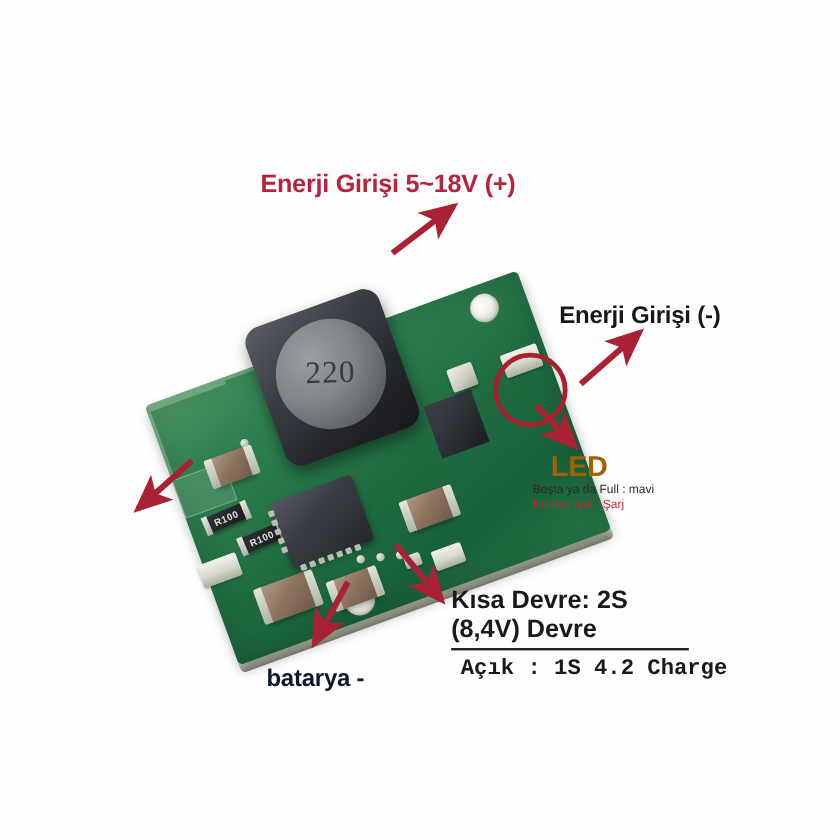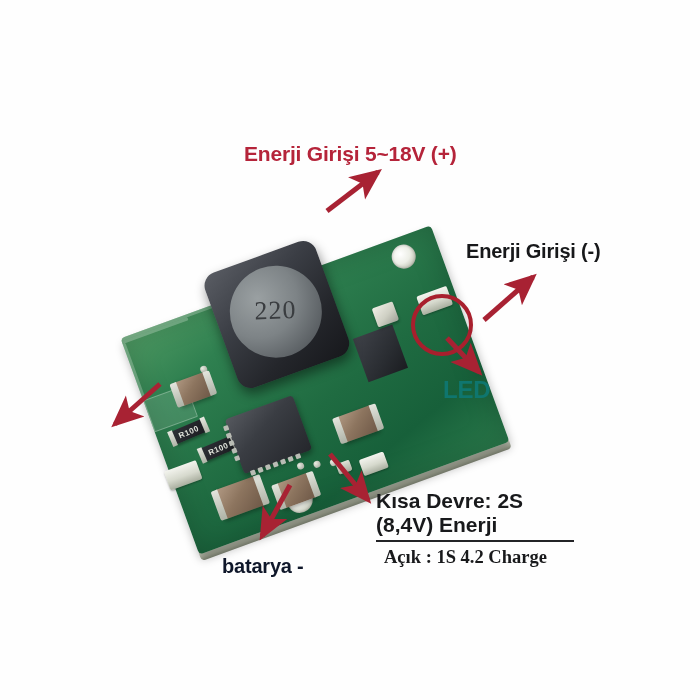--- a/index.html
+++ b/index.html
@@ -18,33 +18,33 @@
 
   
   .label {
     position: absolute;
     font-family: "Liberation Sans", sans-serif;
     font-weight: bold;
     white-space: nowrap;
     letter-spacing: -0.2px;
   }
   #lbl-input-pos {
-    left: 244px; top: 142px;
+    left: 217px; top: 142px;
     font-size: 21px;
     color: #b5243a;
   }
   #lbl-input-neg {
-    left: 466px; top: 240px;
+    left: 466px; top: 252px;
     font-size: 20px;
     color: #17181a;
   }
   #lbl-led {
-    left: 443px; top: 376px;
+    left: 459px; top: 376px;
     font-size: 24px;
-    color: #0f766e;
+    color: #a16207;
   }
   #led-notes {
     position: absolute;
     left: 444px; top: 403px;
     font-family: "Liberation Sans", sans-serif;
     font-size: 10px;
     line-height: 12px;
     white-space: nowrap;
   }
   #led-note-1 { color: #2d2a28; display: block; }
@@ -76,21 +76,21 @@
   }
   #short-divider {
     margin-top: 3px;
     width: 198px;
     height: 1.6px;
     background: #232427;
   }
   #lbl-open {
     margin-top: 5px;
     margin-left: 8px;
-    font-family: Liberation Serif, serif;
+    font-family: Liberation Mono, monospace;
     font-weight: bold;
     font-size: 18.5px;
     color: #18191b;
     white-space: nowrap;
   }
 
   
   .arrow { position: absolute; overflow: visible; }
 
   
@@ -364,26 +364,30 @@
 
     <line x1="330" y1="454" x2="368" y2="500" stroke="#a82233" stroke-width="5" marker-end="url(#ah)"></line>
   </svg>
 
   <div class="label" id="lbl-input-pos">Enerji Girişi 5~18V (+)</div>
 
   <div class="label" id="lbl-input-neg">Enerji Girişi (-)</div>
 
   <div class="label" id="lbl-led">LED</div>
 
+  <div id="led-notes">
+    <span id="led-note-1">Boşta ya da Full : mavi</span>
+    <span id="led-note-2">Kırmızı ışık : Şarj</span>
+  </div>
 
 
   <div class="label" id="lbl-battery-neg">batarya -</div>
 
   <div id="short-block">
     <div id="lbl-short">
       <span>Kısa Devre: 2S</span><br>
-      <span>(8,4V) Enerji</span>
+      <span>(8,4V) Devre</span>
     </div>
     <div id="short-divider"></div>
     <div id="lbl-open">Açık : 1S 4.2 Charge</div>
   </div>
 
 </div>
 
 </body></html>

